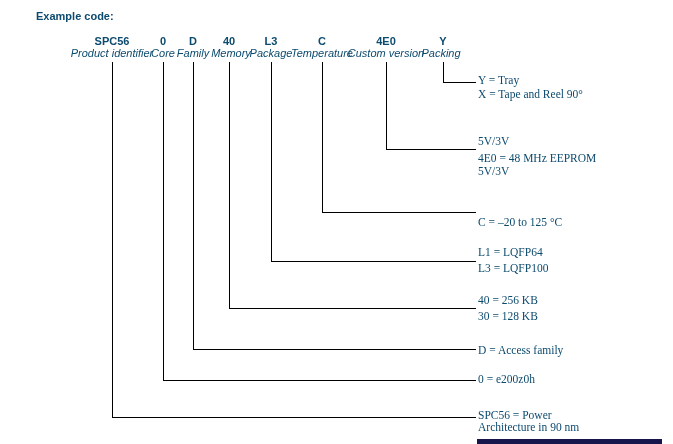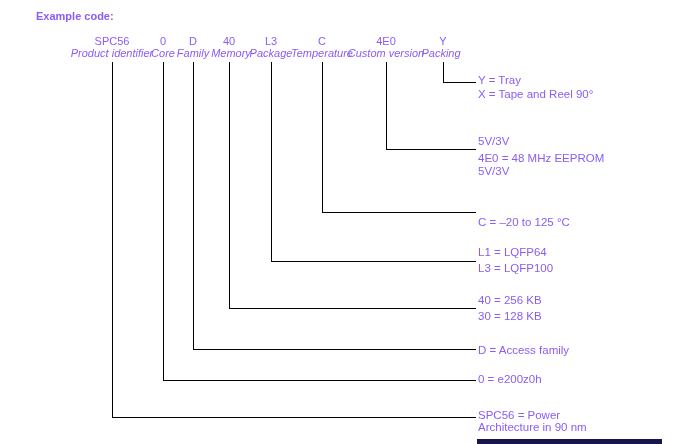--- a/index.html
+++ b/index.html
@@ -6,36 +6,36 @@
     margin: 0;
     padding: 0;
     background: #ffffff;
   }
   #canvas {
     position: relative;
     width: 673px;
     height: 444px;
     background: #ffffff;
     font-family: "Liberation Sans", sans-serif;
-    color: #8b5cf6;
+    color: #0c4a6e;
     overflow: hidden;
   }
   .title {
     position: absolute;
     left: 36px;
     top: 10px;
     font-size: 11px;
     font-weight: bold;
   }
   .code {
     position: absolute;
     top: 35px;
     transform: translateX(-50%);
     font-size: 11px;
-    font-weight: normal;
+    font-weight: bold;
     white-space: nowrap;
   }
   .flabel {
     position: absolute;
     top: 47px;
     transform: translateX(-50%);
     font-size: 11px;
     font-style: italic;
     white-space: nowrap;
   }
@@ -43,20 +43,21 @@
     position: absolute;
     border-left: 1px solid #000000;
     border-bottom: 1px solid #000000;
   }
   .legend {
     position: absolute;
     left: 478px;
     font-size: 11.5px;
     line-height: 14px;
     white-space: nowrap;
+    font-family: Liberation Serif, serif;
   }
   .table-edge {
     position: absolute;
     left: 477px;
     top: 439px;
     width: 185px;
     height: 5px;
     background: #16164c;
   }
 </style>

